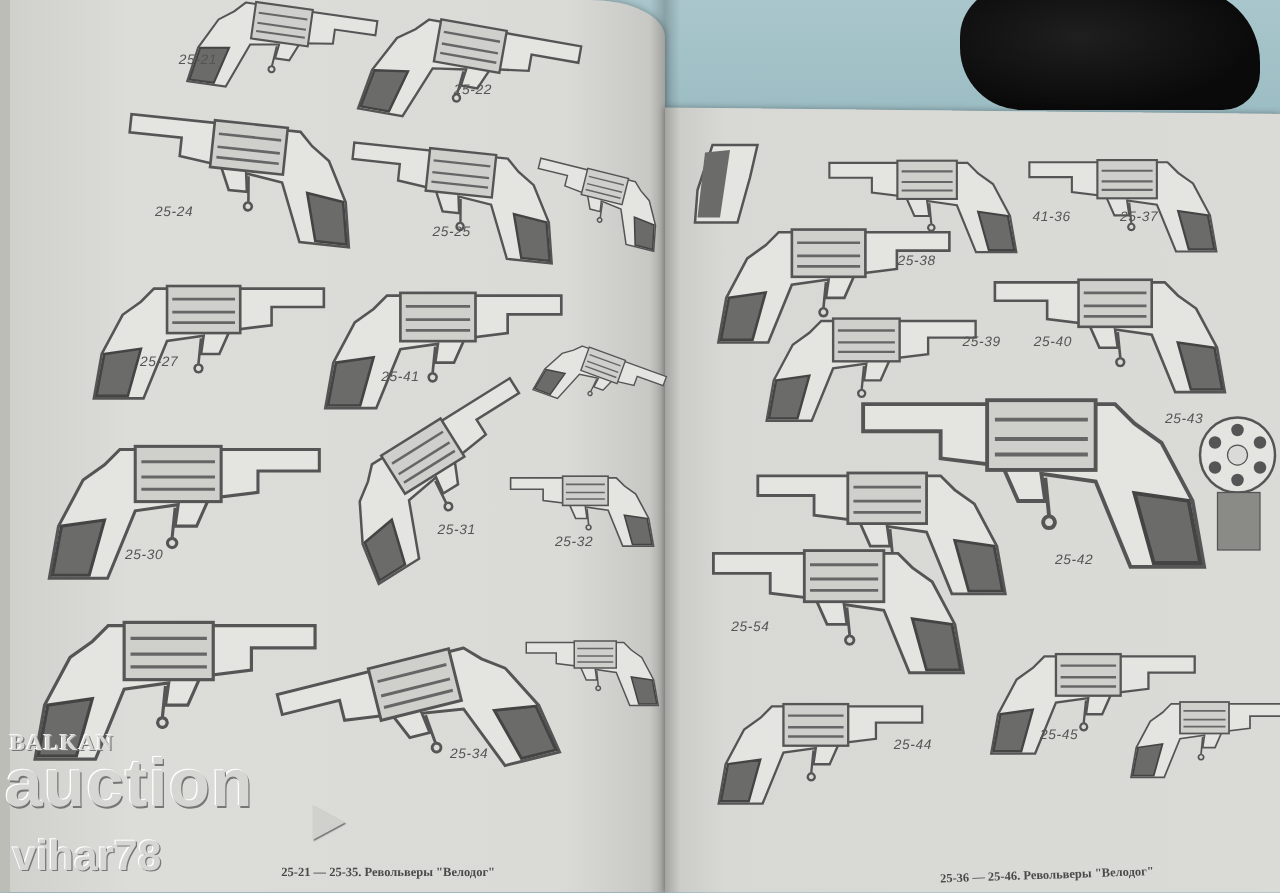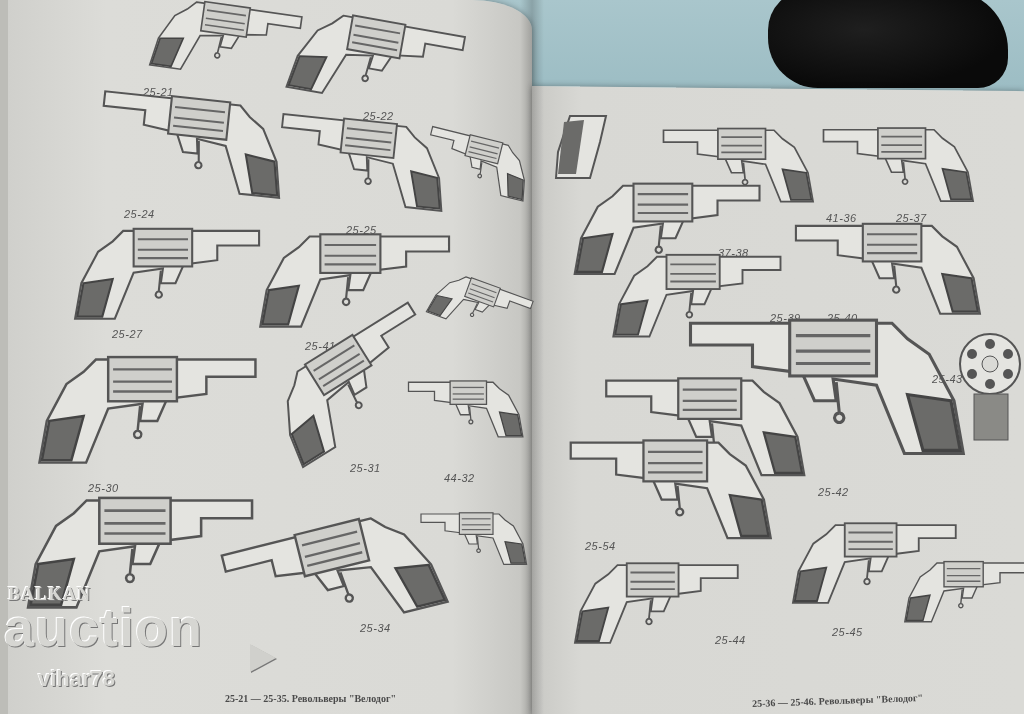--- a/index.html
+++ b/index.html
@@ -6,26 +6,26 @@
   body{width:1024px;height:714px;position:relative;overflow:hidden;background:#8fb4bd;font-family:"Liberation Sans",sans-serif;}
   .bg-top{position:absolute;left:470px;top:0;width:554px;height:100px;background:linear-gradient(180deg,#a9c6cc,#9bbcc3);}
   .bag{position:absolute;left:768px;top:-10px;width:240px;height:98px;background:radial-gradient(ellipse at 40% 40%,#1f1f1f,#0a0a0a 70%);border-radius:40px 60px 30px 50px;}
   .page{position:absolute;background:#d9d9d6;box-shadow:0 0 6px rgba(0,0,0,.35);}
   .page-left{left:0;top:0;width:532px;height:714px;background:linear-gradient(90deg,#cfcfcb 0%,#dcdcd8 20%,#dadad6 85%,#c4c4c0 100%);border-top-right-radius:60px 30px;}
   .page-right{left:532px;top:86px;width:492px;height:628px;background:linear-gradient(90deg,#c8c8c4 0%,#d8d8d4 10%,#dadad6 100%);transform:skewY(0.6deg);transform-origin:left top;}
   .gutter{position:absolute;left:520px;top:0;width:24px;height:714px;background:linear-gradient(90deg,rgba(0,0,0,0),rgba(0,0,0,.18),rgba(0,0,0,0));}
   .edge{position:absolute;left:0;top:0;width:8px;height:714px;background:#bdbdb8;}
   .gun{position:absolute;}
   .gun svg{display:block;overflow:visible;}
-  .label{position:absolute;font-size:11px;font-style:italic;color:#555;letter-spacing:.5px;margin-top:44px;}
+  .label{position:absolute;font-size:11px;font-style:italic;color:#555;letter-spacing:.5px;}
   .caption{position:absolute;font-family:"Liberation Serif",serif;font-size:10px;font-weight:bold;color:#4a4a4a;}
   .wm{position:absolute;color:#d6d6d2;text-shadow:1px 1px 0 #777,-1px -1px 0 #fff;font-weight:bold;}
   .wm-balkan{left:8px;top:584px;font-size:18px;font-family:Liberation Serif, serif;letter-spacing:1px;}
   .wm-auction{left:4px;top:596px;font-size:54px;letter-spacing:1px;}
-  .wm-user{left:10px;top:666px;font-size:22px;margin-left:28px;}
+  .wm-user{left:10px;top:666px;font-size:34px;}
   .wm-play{position:absolute;left:250px;top:644px;width:0;height:0;border-top:14px solid transparent;border-bottom:14px solid transparent;border-left:26px solid #d0d0cc;filter:drop-shadow(1px 1px 0 #777);}
 </style>
 </head>
 <body>
 
 <div class="bg-top"></div>
 <div class="bag"></div>
 
 <div class="page page-left"></div>
 <div class="edge"></div>
@@ -99,48 +99,48 @@
     <svg width="110" height="95">
       <use href="#rev"></use>
     </svg>
   </div>
 
 <div class="gun" style="left:20px;top:335px">
     <svg width="250" height="135">
       <use href="#rev"></use>
     </svg>
   </div>
-<div class="label" style="left:88px;top:438px">25-30</div>
+<div class="label" style="left:100px;top:438px">25-30</div>
 
 <div class="gun" style="left:250px;top:300px;transform:rotate(-32deg)">
     <svg width="200" height="160">
       <use href="#rev"></use>
     </svg>
   </div>
 <div class="label" style="left:350px;top:418px">25-31</div>
 
 <div class="gun" style="left:402px;top:345px;transform:scaleX(-1)">
     <svg width="130" height="120">
       <use href="#rev"></use>
     </svg>
   </div>
-<div class="label" style="left:444px;top:428px">44-32</div>
+<div class="label" style="left:444px;top:428px">25-32</div>
 
 <div class="gun" style="left:10px;top:475px">
     <svg width="255" height="140">
       <use href="#rev"></use>
     </svg>
   </div>
 
 <div class="gun" style="left:195px;top:505px;transform:rotate(-14deg) scaleX(-1)">
     <svg width="280" height="130">
       <use href="#rev"></use>
     </svg>
   </div>
-<div class="label" style="left:360px;top:578px">25-34</div>
+<div class="label" style="left:360px;top:597px">25-34</div>
 
 <div class="gun" style="left:415px;top:480px;transform:scaleX(-1)">
     <svg width="120" height="110">
       <use href="#rev"></use>
     </svg>
   </div>
 
 <div class="caption" style="left:225px;top:693px">25-21 — 25-35. Револьверы "Велодог"</div>
 
 <div class="gun" style="left:550px;top:112px">
@@ -162,21 +162,21 @@
       <use href="#rev"></use>
     </svg>
   </div>
 <div class="label" style="left:896px;top:168px">25-37</div>
 
 <div class="gun" style="left:560px;top:160px">
     <svg width="210" height="125">
       <use href="#rev"></use>
     </svg>
   </div>
-<div class="label" style="left:718px;top:203px">37-38</div>
+<div class="label" style="left:718px;top:203px">25-38</div>
 
 <div class="gun" style="left:600px;top:235px">
     <svg width="190" height="110">
       <use href="#rev"></use>
     </svg>
   </div>
 <div class="label" style="left:770px;top:268px">25-39</div>
 
 <div class="gun" style="left:770px;top:205px;transform:scaleX(-1)">
     <svg width="240" height="115">
@@ -204,21 +204,21 @@
       <circle cx="14" cy="24" r="5" fill="#555"></circle>
     <rect x="16" y="64" width="34" height="46" fill="#8a8a86" stroke="#555"></rect>
     </svg>
 </div>
 
 <div class="gun" style="left:595px;top:355px;transform:scaleX(-1)">
     <svg width="225" height="130">
       <use href="#rev"></use>
     </svg>
   </div>
-<div class="label" style="left:818px;top:442px">25-42</div>
+<div class="label" style="left:844px;top:442px">25-42</div>
 
 <div class="gun" style="left:558px;top:420px;transform:scaleX(-1)">
     <svg width="230" height="125">
       <use href="#rev"></use>
     </svg>
   </div>
 <div class="label" style="left:585px;top:496px">25-54</div>
 
 <div class="gun" style="left:562px;top:535px">
     <svg width="185" height="125">

